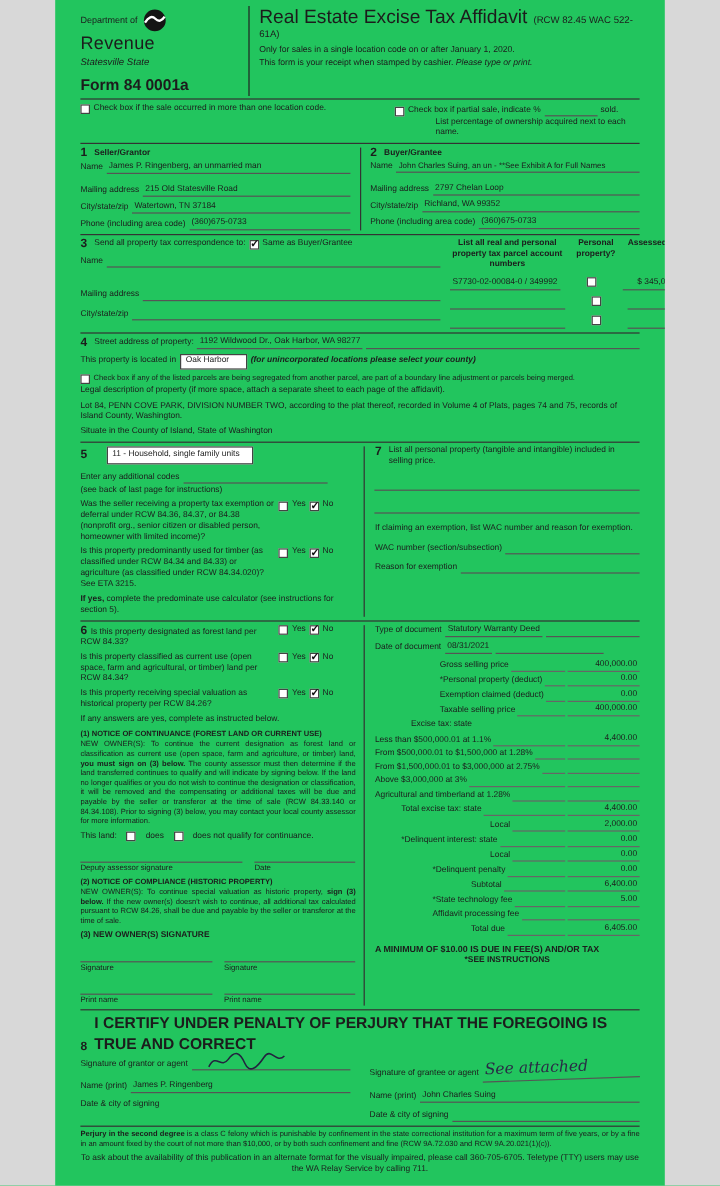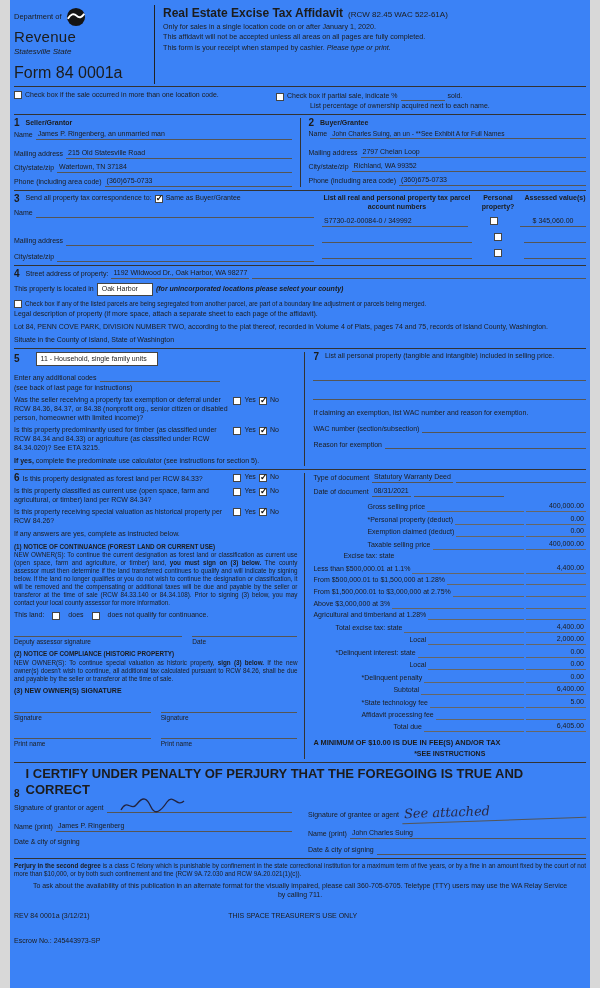--- a/index.html
+++ b/index.html
@@ -1,38 +1,38 @@
 <!DOCTYPE html>
 <html><head>
 <meta charset="utf-8">
 <style>
   html,body{margin:0;padding:0}
   body{width:600px;background:#d8d8d8;font-family:"Liberation Sans",sans-serif;color:#1c1c1c;-webkit-font-smoothing:antialiased}
-  .page{width:580px;height:988px;box-sizing:border-box;background:#3b82f6;margin:0 auto;padding:5px 4px 3px;font-size:7px;line-height:1.28;position:relative;overflow:hidden}
+  .page{width:508px;height:988px;box-sizing:border-box;background:#22c55e;margin:0 auto;padding:5px 21px 3px;font-size:7px;line-height:1.28;position:relative;overflow:hidden}
   .bold{font-weight:bold}
   .it{font-style:italic}
   .small{font-size:6.3px}
   .num{font-weight:bold;font-size:10px;margin-right:3px;line-height:1}
   .row{display:flex;align-items:flex-end;gap:3px}
   .mt1{margin-top:2px}.mt2{margin-top:4px}.mt3{margin-top:6px}.mt4{margin-top:9px}
   .line{flex:1;border-bottom:1px solid #555;min-height:9px}
   .val{border-bottom:1px solid #555;padding:0 2px;white-space:nowrap}
   .cb{display:inline-block;box-sizing:border-box;width:8px;height:8px;border:1px solid #444;background:#fff;position:relative;vertical-align:-1px;flex:none}
   .cb.on::after{content:"\2713";position:absolute;left:0px;top:-3px;font-size:9px;font-weight:bold;color:#111}
   .cols{display:flex;align-items:stretch}
   .sec{border-top:1px solid #333;padding-top:3px;margin-top:3px}
   
   .header{display:flex;gap:8px;padding-bottom:2px;border-bottom:1px solid #333}
   .logo-col{width:132px;flex:none;padding-top:2px}
   .dept-row{display:flex;align-items:center;gap:4px;font-size:7.5px}
   .revenue{font-weight:normal;font-size:15px;letter-spacing:.3px}
   .wa{font-style:italic;font-size:8px;margin-top:1px}
-  .form-no{font-weight:normal;font-size:16px;margin-top:6px}
+  .form-no{font-weight:bold;font-size:13px;margin-top:6px}
   .title-col{border-left:1.5px solid #222;padding-left:8px;flex:1;padding-top:2px}
-  .title{font-weight:bold;font-size:12px;line-height:1.05}
+  .title{font-weight:normal;font-size:16px;line-height:1.05}
   .title-ref{font-size:8px;margin-left:5px;font-weight:normal}
   .note{font-size:7.2px;margin-top:1.5px}
   
   .yn{display:flex;align-items:center;gap:3px;flex:none;width:64px;justify-content:flex-start}
   .qrow{display:flex;gap:4px;margin-top:3px;align-items:flex-start}
   .qtext{flex:1}
   
   .taxrow{display:flex;align-items:flex-end;gap:2px;margin-top:2.6px}
   .taxlabel{white-space:nowrap}
   .taxline{flex:1;border-bottom:1px solid #666;min-height:8px}
@@ -64,21 +64,20 @@
           <path d="M2 13 Q7 5 11.5 9.5 T20 7.5" stroke="#fff" stroke-width="2.2" fill="none"></path>
         </svg>
       </div>
       <div class="revenue">Revenue</div>
       <div class="wa">Statesville State</div>
       <div class="form-no">Form 84 0001a</div>
     </div>
     <div class="title-col">
       <div><span class="title">Real Estate Excise Tax Affidavit</span><span class="title-ref">(RCW 82.45 WAC 522-61A)</span></div>
       <div class="note">Only for sales in a single location code on or after January 1, 2020.</div>
-      <div class="note">This affidavit will not be accepted unless all areas on all pages are fully completed.</div>
       <div class="note"><span>This form is your receipt when stamped by cashier.</span> <span class="it">Please type or print.</span></div>
     </div>
   </div>
 
   <div class="cols mt2" style="gap:14px">
     <div style="display:flex;gap:3px;align-items:flex-start;width:248px">
       <span class="cb"></span>
       <span>Check box if the sale occurred in more than one location code.</span>
     </div>
     <div style="flex:1">

